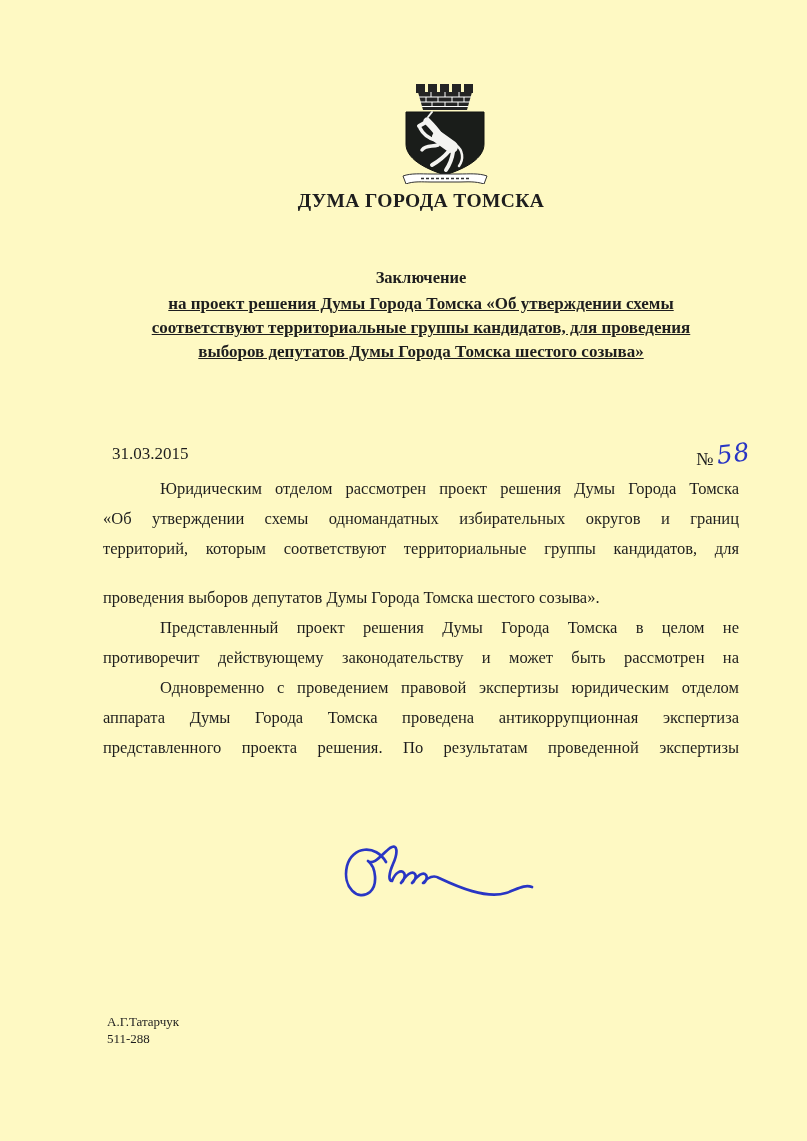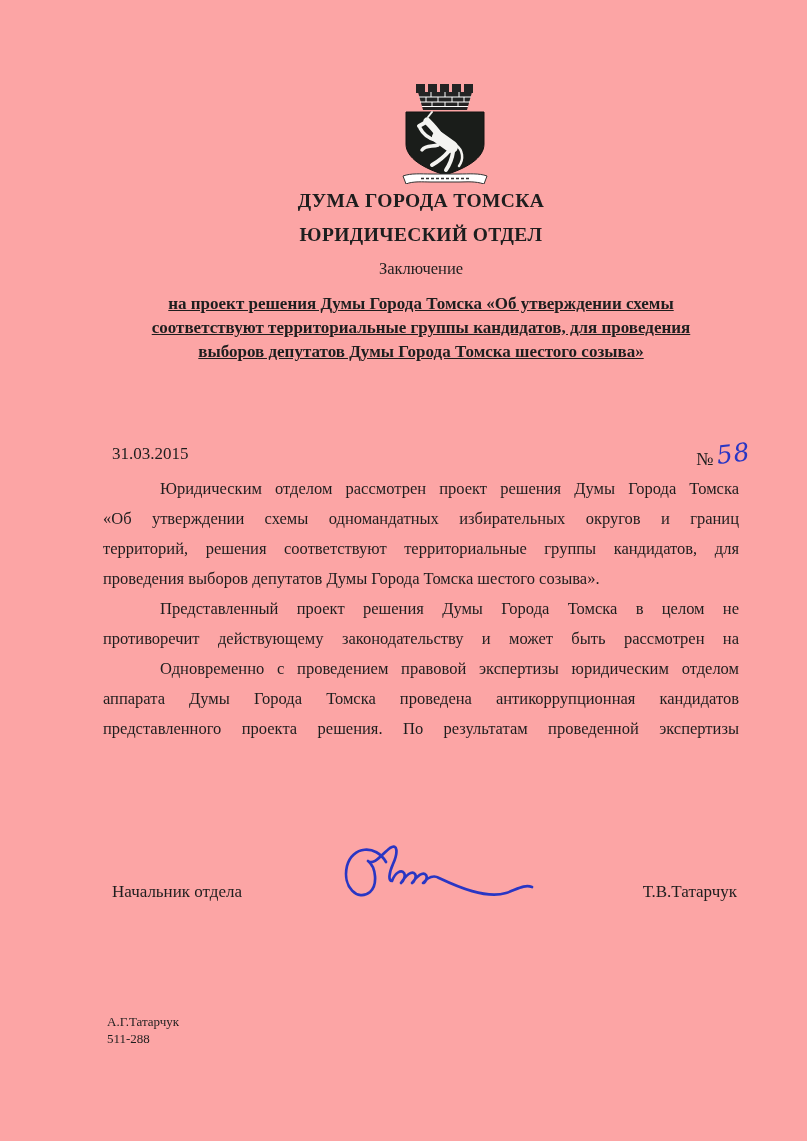--- a/index.html
+++ b/index.html
@@ -4,30 +4,30 @@
 <style>
   html,body{margin:0;padding:0;}
   body{
     width:807px;height:1141px;
     background:#ffffff;
     font-family:"Liberation Serif","DejaVu Serif",serif;
     color:#1e1e1e;
     position:relative;
     overflow:hidden;
   }
-  .page{position:absolute;inset:0;background:#fca5a5;}
+  .page{position:absolute;inset:0;background:#fef9c3;}
 
   
   .emblem{position:absolute;left:401px;top:84px;width:88px;height:100px;}
 
   
   .hdr{position:absolute;left:103px;width:636px;text-align:center;}
   .org{top:190px;font-size:19.5px;font-weight:bold;letter-spacing:.4px;}
   .dept{top:224px;font-size:19.5px;font-weight:bold;letter-spacing:.4px;}
-  .doctype{top:259px;font-size:16.5px;font-weight:normal;text-align:center;}
+  .doctype{top:268px;font-size:16.5px;font-weight:bold;text-align:center;}
 
   .title{position:absolute;left:103px;top:292px;width:636px;text-align:center;
          font-size:17px;font-weight:bold;line-height:24px;text-decoration:underline;}
   .title .tl{margin:0;}
 
   
   .meta{position:absolute;left:103px;top:442px;width:648px;height:30px;}
   .meta .date{position:absolute;left:9px;top:2px;font-size:17px;font-family:Liberation Serif, serif;}
   .meta .num{position:absolute;right:0;top:0;white-space:nowrap;}
   .meta .num-sign{font-size:18px;}
@@ -37,21 +37,21 @@
     font-style:italic;
     font-family:"DejaVu Serif","Liberation Serif",serif;
     transform:rotate(-7deg) translateY(-3px);
     letter-spacing:1px;
   }
 
   
   .body{position:absolute;left:103px;top:474px;width:636px;
         font-size:16.5px;line-height:30px;}
   .body .ln{margin:0;text-align:justify;text-align-last:justify;}
-  .body .ln.last{text-align-last:left;}
+  .body .ln.last{text-align-last:left;margin-top:19px;}
   .body .ln.ind{text-indent:57px;}
 
   
   .signrow{position:absolute;left:103px;top:882px;width:636px;height:26px;}
   .signrow .pos{position:absolute;left:9px;top:0;font-size:17px;}
   .signrow .signer{position:absolute;right:2px;top:0;font-size:17px;}
   .sig-svg{position:absolute;left:330px;top:840px;width:212px;height:72px;}
 
   
   .footer{position:absolute;left:107px;top:1013px;font-size:13px;line-height:17px;}
@@ -90,63 +90,58 @@
       <path d="M55,61 C62,66 63,75 58,82" stroke-width="2.5"></path>
     </g>
 
     <g>
       <path d="M2,92 C10,89 20,90 30,90 H58 C68,90 78,89 86,92 L83,100 C74,97 66,98 58,98 H30 C22,98 12,97 5,100 Z" fill="#ffffff" stroke="#333333" stroke-width="1"></path>
       <path d="M20,94.5 H68" stroke="#333333" stroke-width="1.6" stroke-dasharray="3 2" fill="none"></path>
     </g>
   </svg>
 
   <div class="hdr org">ДУМА ГОРОДА ТОМСКА</div>
-  <div class="hdr dept">ЮРИДИЧЕСКИЙ ОТДЕЛ</div>
   <div class="hdr doctype">Заключение</div>
 
   <div class="title">
     <p class="tl">на проект решения Думы Города Томска «Об утверждении схемы</p>
     <p class="tl">соответствуют территориальные группы кандидатов, для проведения</p>
     <p class="tl">выборов депутатов Думы Города Томска шестого созыва»</p>
   </div>
 
   <div class="meta">
     <span class="date">31.03.2015</span>
     <span class="num">
       <span class="num-sign">№</span>
       <span class="hand-num" style="color:#2936c4">58</span>
     </span>
   </div>
 
   <div class="body">
     <p class="ln ind">Юридическим отделом рассмотрен проект решения Думы Города Томска</p>
     <p class="ln">«Об утверждении схемы одномандатных избирательных округов и границ</p>
-    <p class="ln">территорий, решения соответствуют территориальные группы кандидатов, для</p>
+    <p class="ln">территорий, которым соответствуют территориальные группы кандидатов, для</p>
     <p class="ln last">проведения выборов депутатов Думы Города Томска шестого созыва».</p>
 
     <p class="ln ind">Представленный проект решения Думы Города Томска в целом не</p>
     <p class="ln">противоречит действующему законодательству и может быть рассмотрен на</p>
 
     <p class="ln ind">Одновременно с проведением правовой экспертизы юридическим отделом</p>
-    <p class="ln">аппарата Думы Города Томска проведена антикоррупционная кандидатов</p>
+    <p class="ln">аппарата Думы Города Томска проведена антикоррупционная экспертиза</p>
     <p class="ln">представленного проекта решения. По результатам проведенной экспертизы</p>
   </div>
 
   <svg class="sig-svg" viewBox="0 0 212 72" aria-hidden="true">
     <path d="M56,22 C46,4 22,6 17,26 C12,47 28,62 40,52 C48,45 46,27 38,21
              C44,26 52,14 60,8 C68,3 68,13 63,24 C59,33 58,41 62,41
              C65,33 71,29 74,33 C76,36 73,42 71,43
              C76,35 82,30 85,34 C87,37 84,42 82,43
              C87,36 93,31 96,35 C98,38 95,43 93,43
              C98,37 104,35 109,38 C128,47 156,59 176,53 C186,50 194,44 202,47" fill="none" stroke="#2936c4" stroke-width="2.7" stroke-linecap="round" stroke-linejoin="round"></path>
   </svg>
 
-  <div class="signrow">
-    <span class="pos">Начальник отдела</span>
-    <span class="signer">Т.В.Татарчук</span>
-  </div>
 
   <div class="footer">
     <div>А.Г.Татарчук</div>
     <div>511-288</div>
   </div>
 
 </div>
 
 </body></html>

